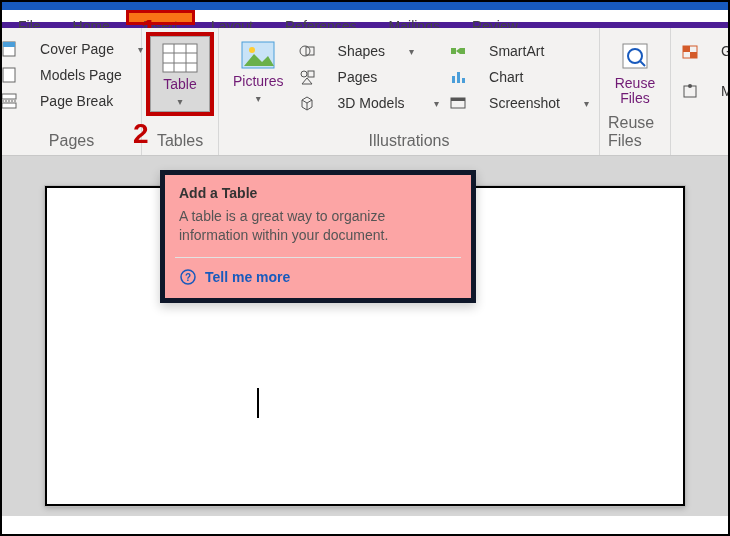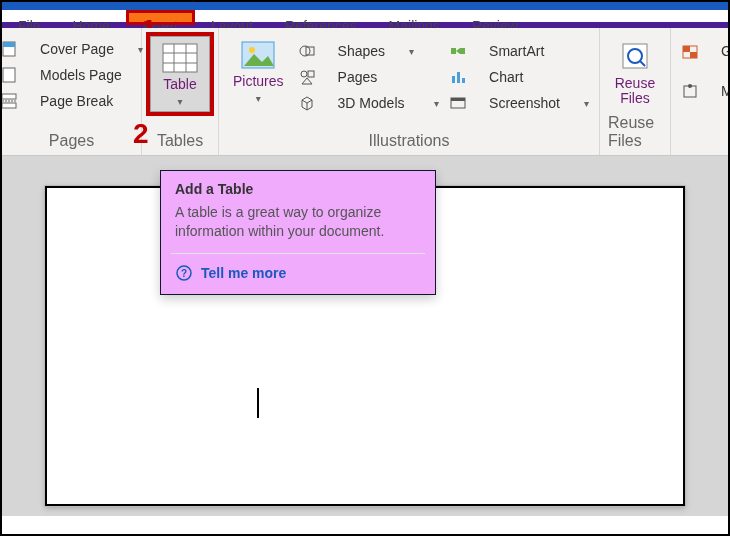--- a/index.html
+++ b/index.html
@@ -143,23 +143,23 @@
     left: 210px;
     top: 200px;
     width: 2px;
     height: 30px;
     background: #000;
   }
   .tooltip {
     position: absolute;
     left: 160px;
     top: 170px;
-    width: 276px;
-    background: #f0abfc;
-    border: 1px solid #0f172a;
+    width: 316px;
+    background: #fca5a5;
+    border: 5px solid #0f172a;
     box-shadow: 0 4px 10px rgba(0,0,0,.2);
     z-index: 10;
     color: #333;
   }
   .tooltip .tt-title {
     font-weight: 600;
     padding: 10px 14px 6px 14px;
   }
   .tooltip .tt-body {
     padding: 0 14px 12px 14px;

